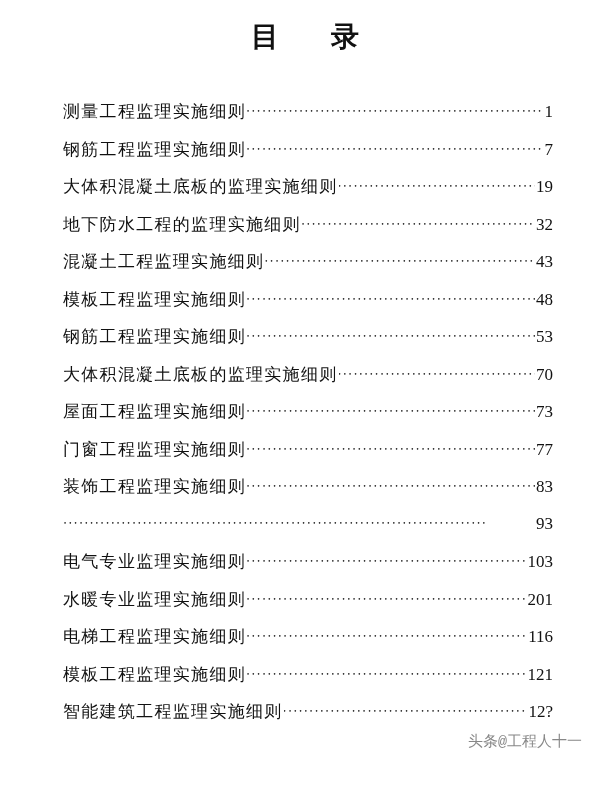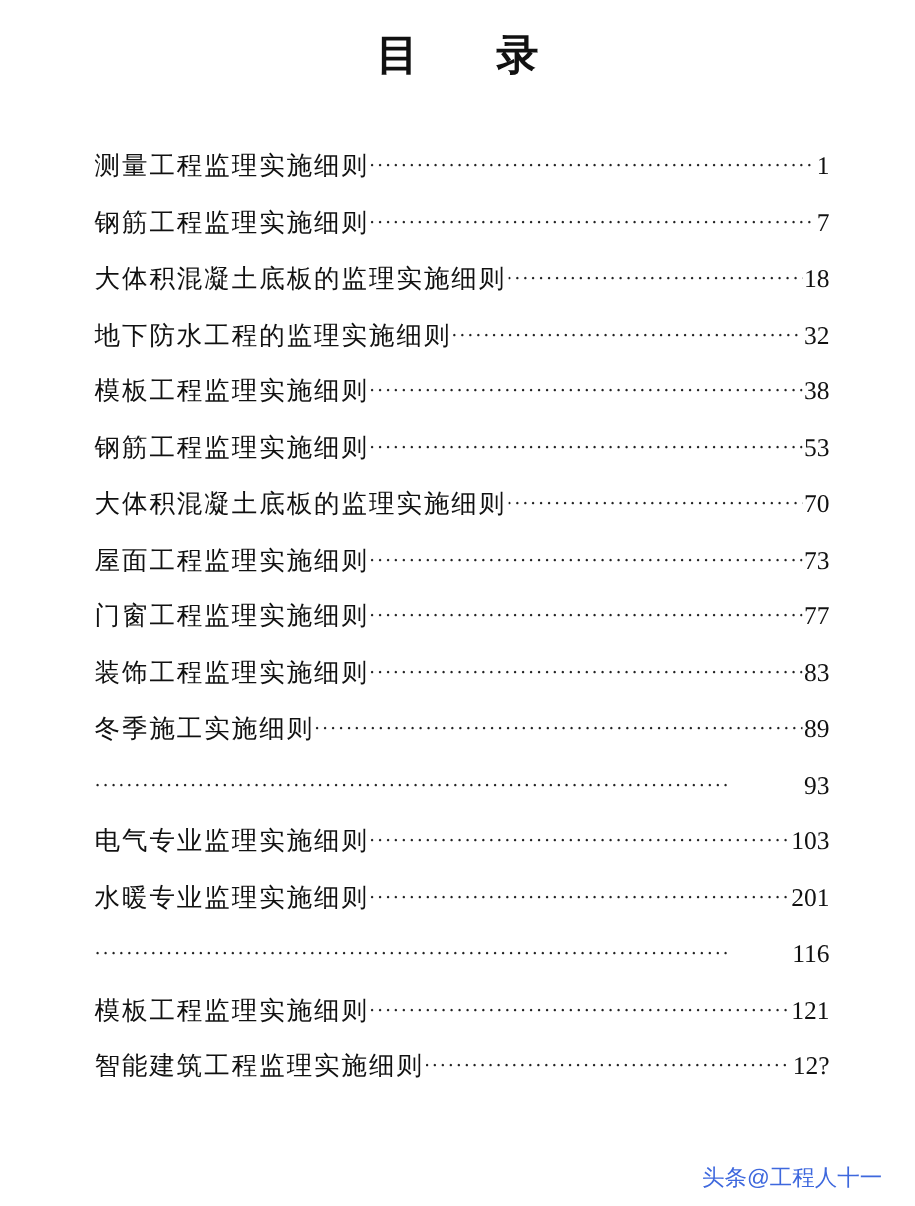--- a/index.html
+++ b/index.html
@@ -37,23 +37,23 @@
   .toc-leader::before {
     content: "••••••••••••••••••••••••••••••••••••••••••••••••••••••••••••••••••••••••••••••••";
     font-size: 6px; letter-spacing: 3.2px;
   }
   .toc-page {
     white-space: nowrap; font-size: 17px;
     font-family: "Liberation Serif", "DejaVu Serif", serif;
     text-align: left; min-width: 0;
   }
   .watermark {
-    position: absolute; left: 468px; top: 776px;
-    font-size: 15px; color: #1d4ed8; opacity: 0.85;
-    font-family: Liberation Sans, sans-serif;
+    position: absolute; left: 468px; top: 732px;
+    font-size: 15px; color: #737373; opacity: 0.85;
+    font-family: Liberation Mono, monospace;
     background: rgba(255,255,255,0.35);
     white-space: nowrap;
   }
 </style>
 </head>
 <body>
 
 <div class="title">
   <span>目</span><span class="gap"></span><span>录</span>
 </div>
@@ -65,31 +65,36 @@
       <span class="toc-page">1</span>
     </li>
   <li class="toc-row">
       <span class="toc-label">钢筋工程监理实施细则</span>
       <span class="toc-leader"></span>
       <span class="toc-page">7</span>
     </li>
   <li class="toc-row">
       <span class="toc-label">大体积混凝土底板的监理实施细则</span>
       <span class="toc-leader"></span>
-      <span class="toc-page">18</span>
+      <span class="toc-page">19</span>
     </li>
   <li class="toc-row">
       <span class="toc-label">地下防水工程的监理实施细则</span>
       <span class="toc-leader"></span>
       <span class="toc-page">32</span>
     </li>
   <li class="toc-row">
+      <span class="toc-label">混凝土工程监理实施细则</span>
+      <span class="toc-leader"></span>
+      <span class="toc-page">43</span>
+    </li>
+  <li class="toc-row">
       <span class="toc-label">模板工程监理实施细则</span>
       <span class="toc-leader"></span>
-      <span class="toc-page">38</span>
+      <span class="toc-page">48</span>
     </li>
   <li class="toc-row">
       <span class="toc-label">钢筋工程监理实施细则</span>
       <span class="toc-leader"></span>
       <span class="toc-page">53</span>
     </li>
   <li class="toc-row">
       <span class="toc-label">大体积混凝土底板的监理实施细则</span>
       <span class="toc-leader"></span>
       <span class="toc-page">70</span>
@@ -103,39 +108,35 @@
       <span class="toc-label">门窗工程监理实施细则</span>
       <span class="toc-leader"></span>
       <span class="toc-page">77</span>
     </li>
   <li class="toc-row">
       <span class="toc-label">装饰工程监理实施细则</span>
       <span class="toc-leader"></span>
       <span class="toc-page">83</span>
     </li>
   <li class="toc-row">
-      <span class="toc-label">冬季施工实施细则</span>
-      <span class="toc-leader"></span>
-      <span class="toc-page">89</span>
-    </li>
-  <li class="toc-row">
       <span class="toc-leader"></span>
       <span class="toc-page">93</span>
     </li>
   <li class="toc-row">
       <span class="toc-label">电气专业监理实施细则</span>
       <span class="toc-leader"></span>
       <span class="toc-page">103</span>
     </li>
   <li class="toc-row">
       <span class="toc-label">水暖专业监理实施细则</span>
       <span class="toc-leader"></span>
       <span class="toc-page">201</span>
     </li>
   <li class="toc-row">
+      <span class="toc-label">电梯工程监理实施细则</span>
       <span class="toc-leader"></span>
       <span class="toc-page">116</span>
     </li>
   <li class="toc-row">
       <span class="toc-label">模板工程监理实施细则</span>
       <span class="toc-leader"></span>
       <span class="toc-page">121</span>
     </li>
   <li class="toc-row">
       <span class="toc-label">智能建筑工程监理实施细则</span>

